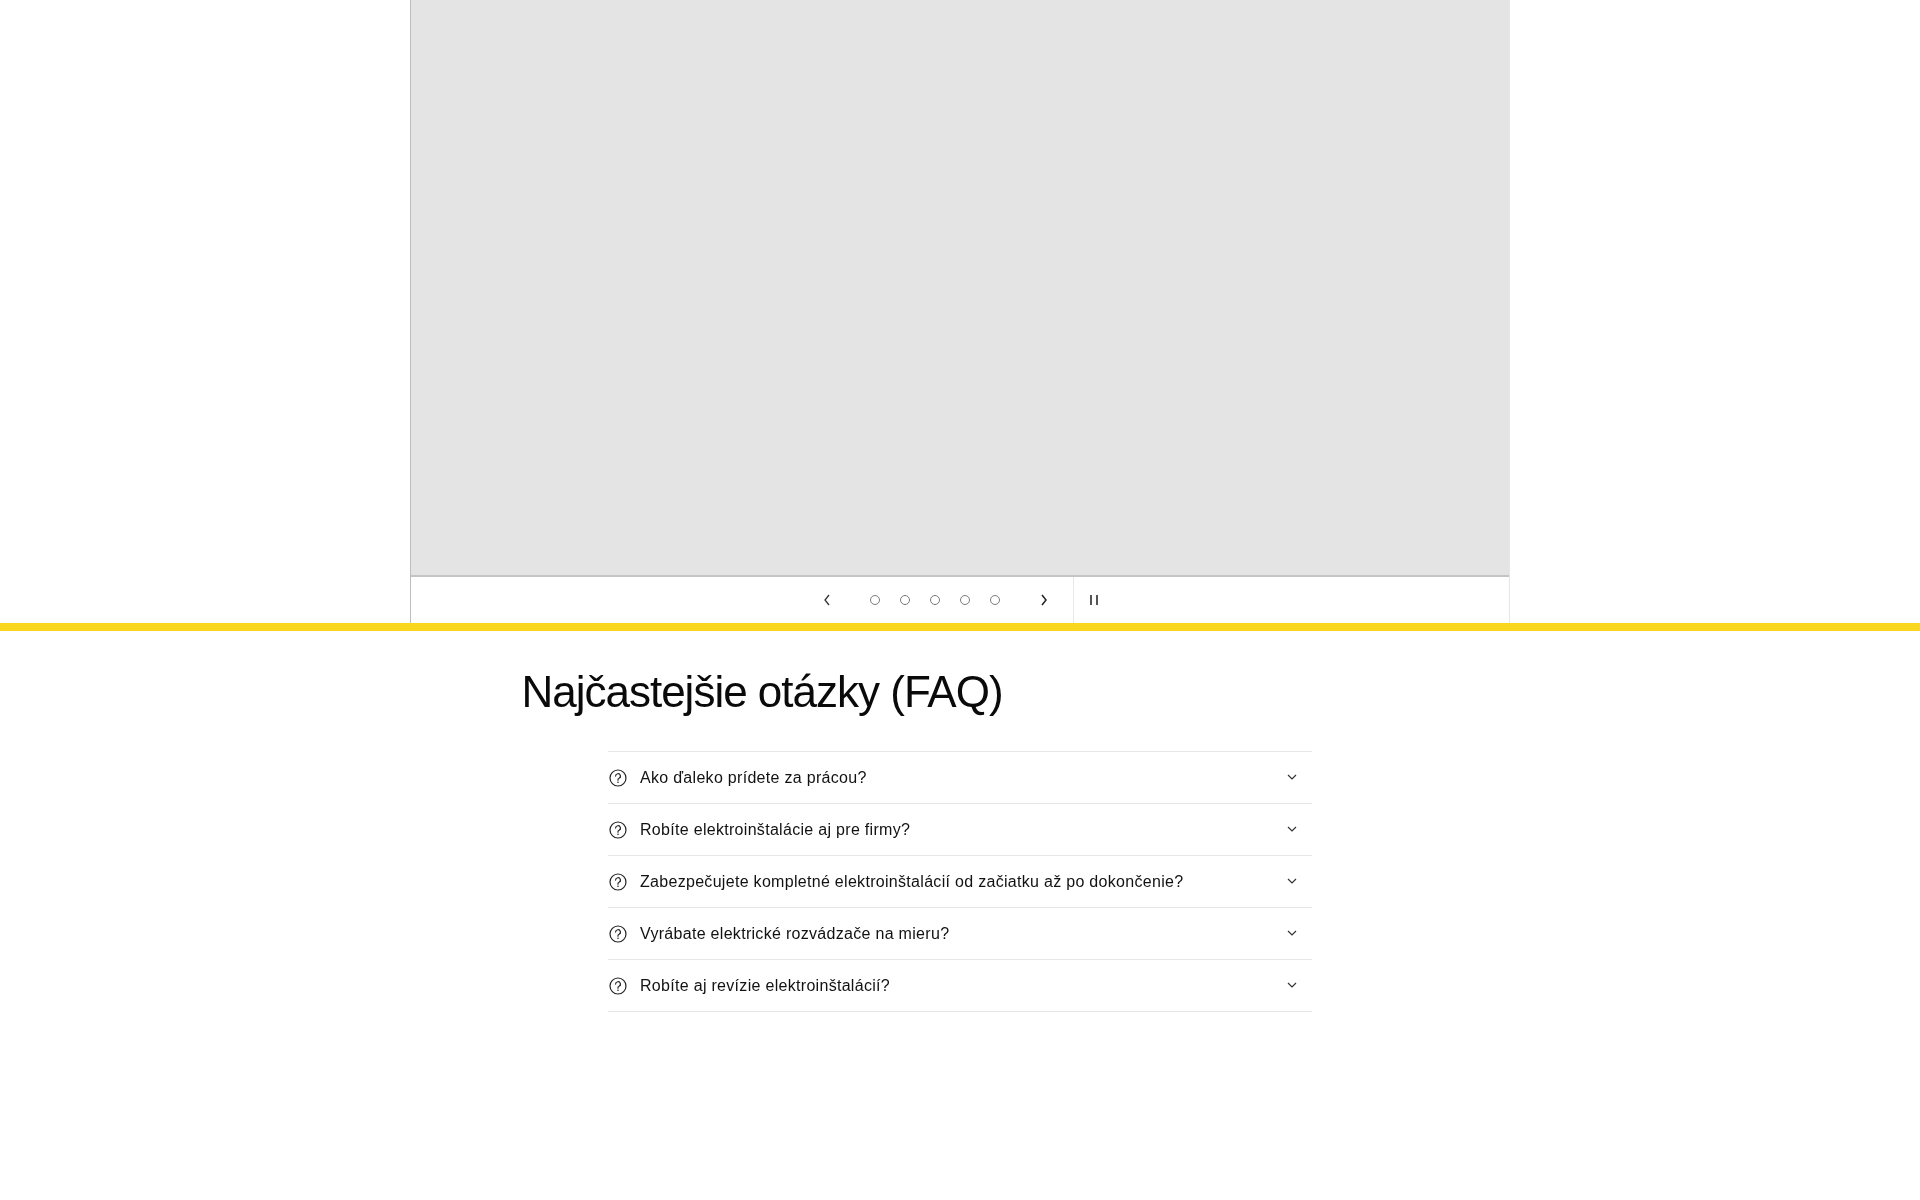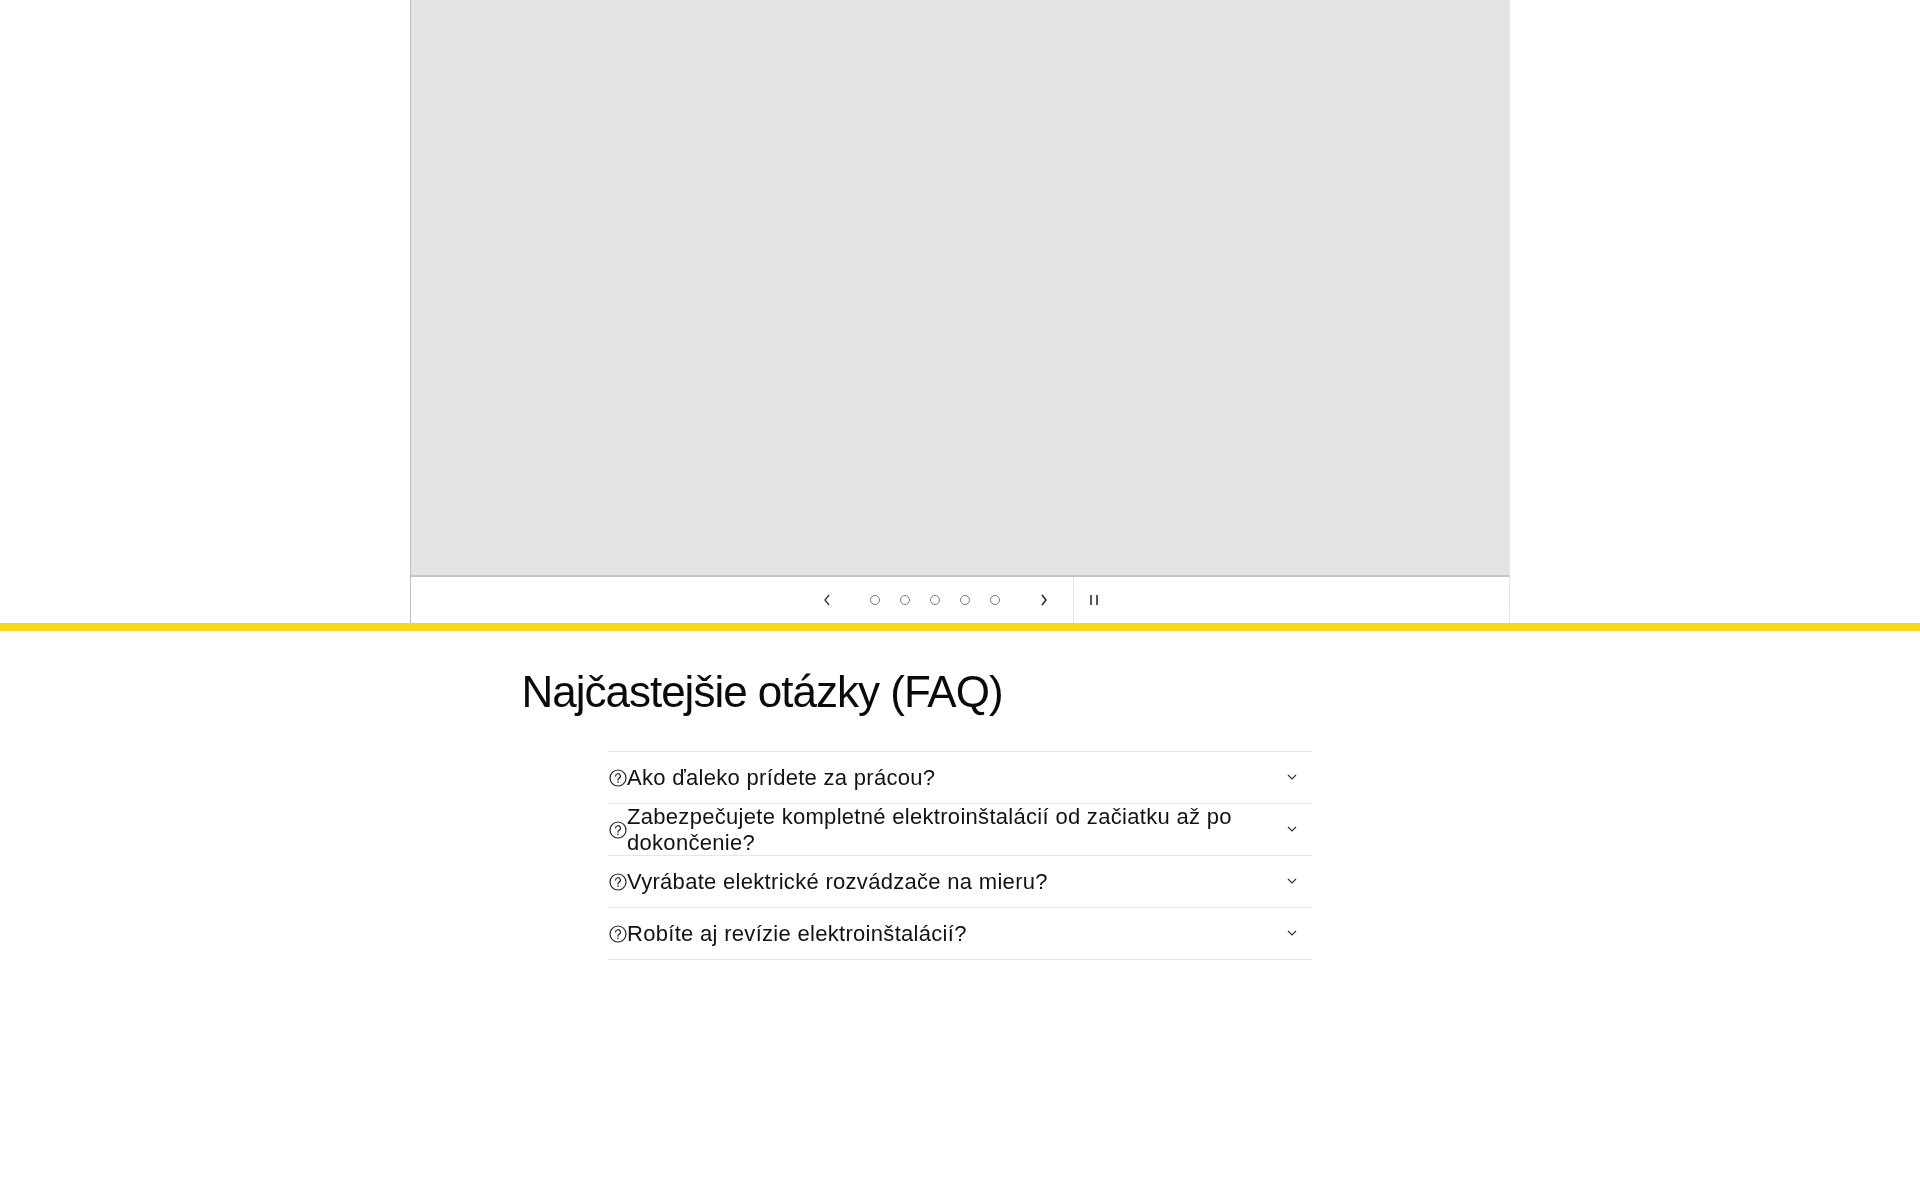--- a/index.html
+++ b/index.html
@@ -58,21 +58,21 @@
   }
   .faq-item {
     height: 51px; border-bottom: 1px solid #e6e6e6; position: relative;
     display: flex; align-items: center; cursor: pointer;
   }
   .q-icon {
     width: 18px; height: 18px; margin-left: 1px; flex: 0 0 18px;
     display: flex; align-items: center; justify-content: center;
   }
   .q-text {
-    font-size: 22px; letter-spacing: 0.3px; color: #121212;
+    margin-left: 13px; font-size: 16px; letter-spacing: 0.3px; color: #121212;
   }
   .chev {
     position: absolute; right: 15px; top: 22px; width: 10px; height: 6px;
   }
 </style>
 </head>
 <body>
 
 <div class="slider">
   <div class="slide-area"></div>
@@ -119,20 +119,33 @@
       </svg>
   </div>
   <div class="faq-item">
     <span class="q-icon">
         <svg width="18" height="18" viewBox="0 0 18 18">
           <circle cx="9" cy="9" r="8" fill="none" stroke="#222" stroke-width="1.2"></circle>
           <path d="M6.6 7.1a2.4 2.4 0 1 1 3.4 2.2c-.7.3-1 .8-1 1.5v.4" fill="none" stroke="#222" stroke-width="1.2" stroke-linecap="round"></path>
           <circle cx="9" cy="13.2" r=".8" fill="#222"></circle>
         </svg>
       </span>
+    <span class="q-text">Robíte elektroinštalácie aj pre firmy?</span>
+    <svg class="chev" viewBox="0 0 10 6">
+        <polyline points="1,1 5,5 9,1" fill="none" stroke="#333" stroke-width="1.2"></polyline>
+      </svg>
+  </div>
+  <div class="faq-item">
+    <span class="q-icon">
+        <svg width="18" height="18" viewBox="0 0 18 18">
+          <circle cx="9" cy="9" r="8" fill="none" stroke="#222" stroke-width="1.2"></circle>
+          <path d="M6.6 7.1a2.4 2.4 0 1 1 3.4 2.2c-.7.3-1 .8-1 1.5v.4" fill="none" stroke="#222" stroke-width="1.2" stroke-linecap="round"></path>
+          <circle cx="9" cy="13.2" r=".8" fill="#222"></circle>
+        </svg>
+      </span>
     <span class="q-text">Zabezpečujete kompletné elektroinštalácií od začiatku až po dokončenie?</span>
     <svg class="chev" viewBox="0 0 10 6">
         <polyline points="1,1 5,5 9,1" fill="none" stroke="#333" stroke-width="1.2"></polyline>
       </svg>
   </div>
   <div class="faq-item">
     <span class="q-icon">
         <svg width="18" height="18" viewBox="0 0 18 18">
           <circle cx="9" cy="9" r="8" fill="none" stroke="#222" stroke-width="1.2"></circle>
           <path d="M6.6 7.1a2.4 2.4 0 1 1 3.4 2.2c-.7.3-1 .8-1 1.5v.4" fill="none" stroke="#222" stroke-width="1.2" stroke-linecap="round"></path>

